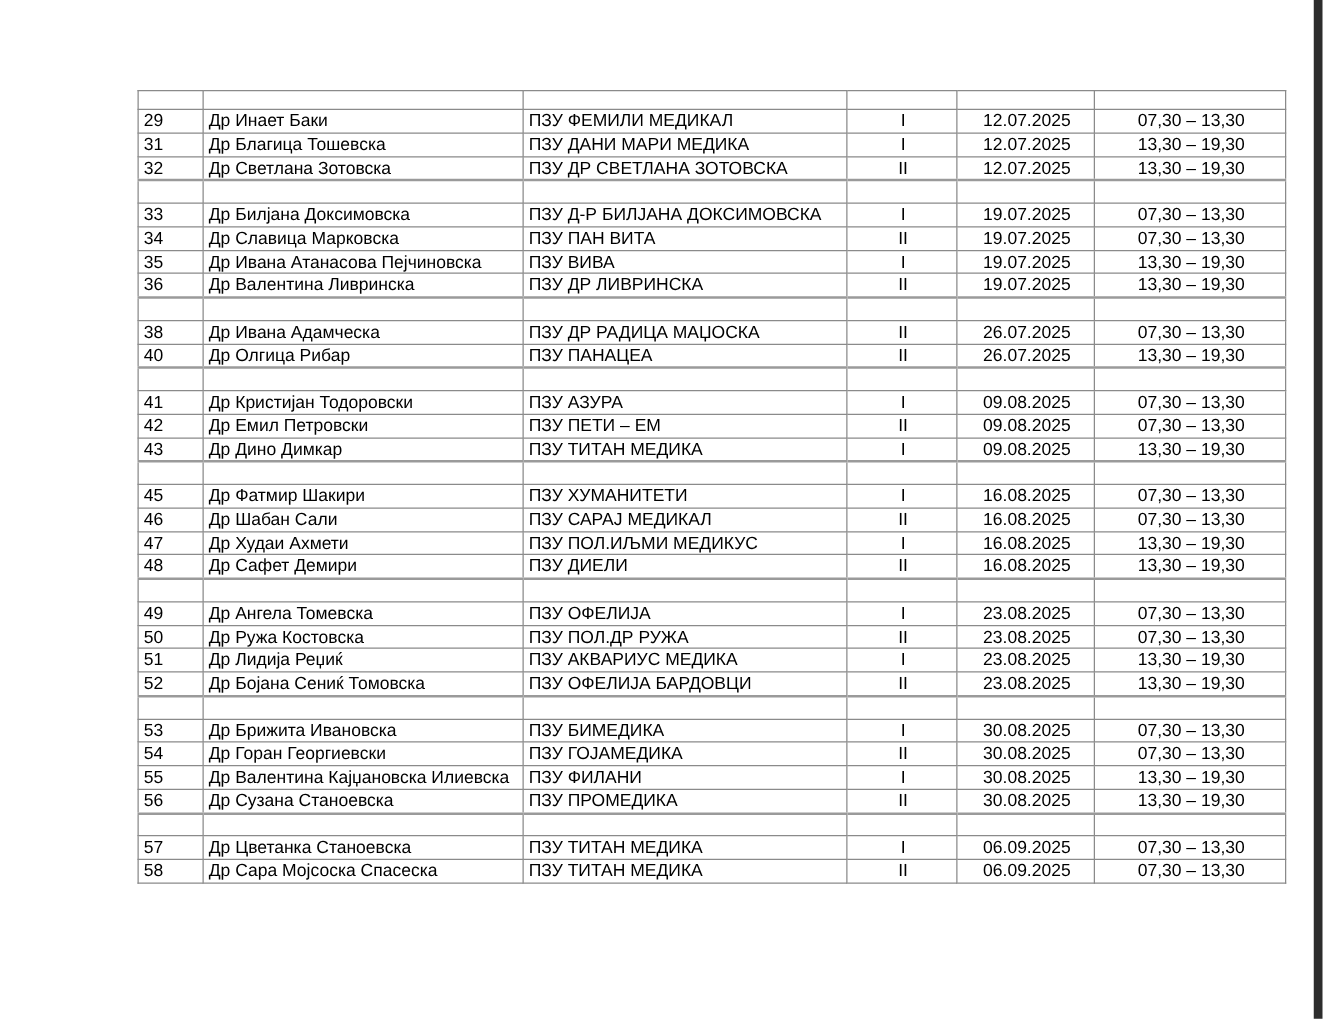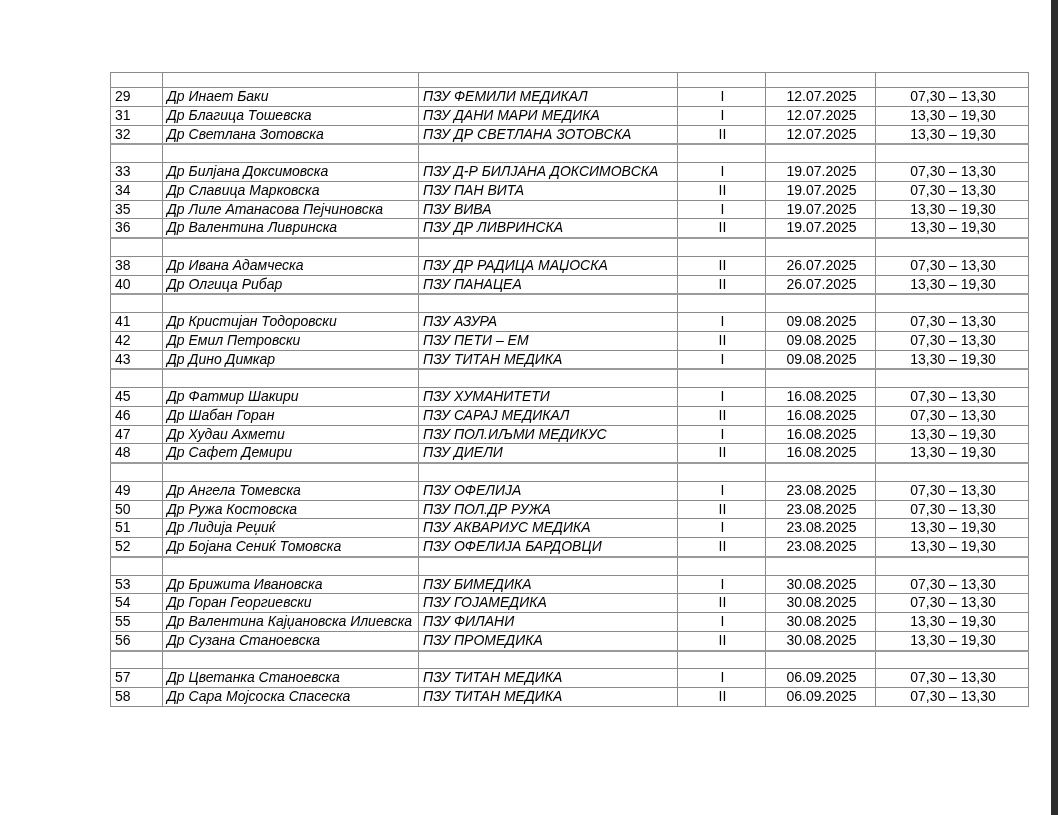--- a/index.html
+++ b/index.html
@@ -39,22 +39,22 @@
     height: 17.8px;
     line-height: 17.8px;
     padding: 0 2px 0 4px;
     white-space: nowrap;
     overflow: visible;
     vertical-align: middle;
   }
   tr.empty-top td { height: 14px; }
   tr.spacer td { height: 16.6px; border-top: 2px solid #9a9a9a; }
   td.c-num   { padding-left: 4px; }
-  td.c-name  { padding-left: 4px; font-style: italic; }
-  td.c-clinic{ padding-left: 3px; font-style: italic; }
+  td.c-name  { padding-left: 4px; }
+  td.c-clinic{ padding-left: 3px; }
   td.c-shift, td.c-date, td.c-hours {
     text-align: center;
     padding: 0;
   }
 </style>
 </head>
 <body>
 
 <div class="page-edge-bar"></div>
 
@@ -127,21 +127,21 @@
     <td class="c-num">34</td>
     <td class="c-name">Др Славица Марковска</td>
     <td class="c-clinic">ПЗУ ПАН ВИТА</td>
     <td class="c-shift">II</td>
     <td class="c-date">19.07.2025</td>
     <td class="c-hours">07,30 – 13,30</td>
   </tr>
 
   <tr class="data">
     <td class="c-num">35</td>
-    <td class="c-name">Др Лиле Атанасова Пејчиновска</td>
+    <td class="c-name">Др Ивана Атанасова Пејчиновска</td>
     <td class="c-clinic">ПЗУ ВИВА</td>
     <td class="c-shift">I</td>
     <td class="c-date">19.07.2025</td>
     <td class="c-hours">13,30 – 19,30</td>
   </tr>
 
   <tr class="data">
     <td class="c-num">36</td>
     <td class="c-name">Др Валентина Ливринска</td>
     <td class="c-clinic">ПЗУ ДР ЛИВРИНСКА</td>
@@ -229,21 +229,21 @@
     <td class="c-num">45</td>
     <td class="c-name">Др Фатмир Шакири</td>
     <td class="c-clinic">ПЗУ ХУМАНИТЕТИ</td>
     <td class="c-shift">I</td>
     <td class="c-date">16.08.2025</td>
     <td class="c-hours">07,30 – 13,30</td>
   </tr>
 
   <tr class="data">
     <td class="c-num">46</td>
-    <td class="c-name">Др Шабан Горан</td>
+    <td class="c-name">Др Шабан Сали</td>
     <td class="c-clinic">ПЗУ САРАЈ МЕДИКАЛ</td>
     <td class="c-shift">II</td>
     <td class="c-date">16.08.2025</td>
     <td class="c-hours">07,30 – 13,30</td>
   </tr>
 
   <tr class="data">
     <td class="c-num">47</td>
     <td class="c-name">Др Худаи Ахмети</td>
     <td class="c-clinic">ПЗУ ПОЛ.ИЉМИ МЕДИКУС</td>

